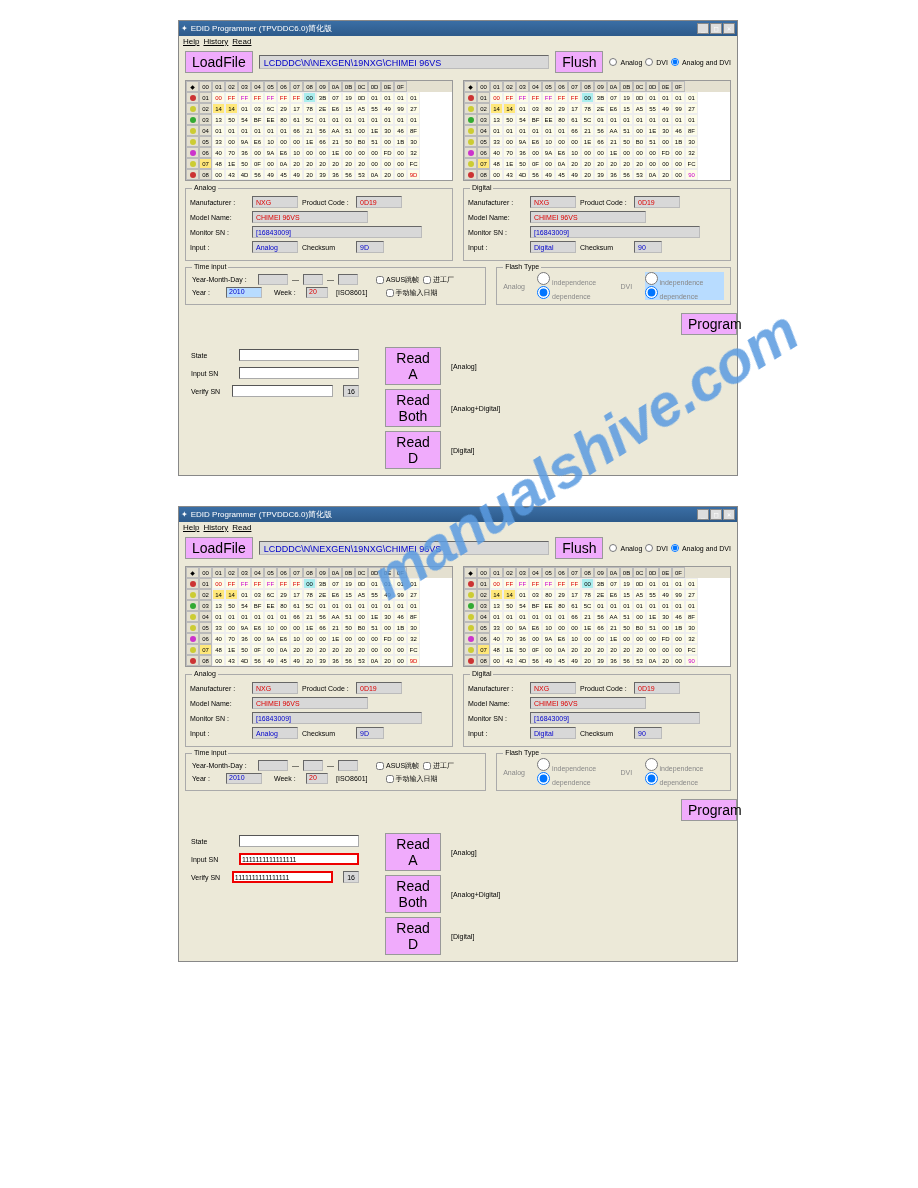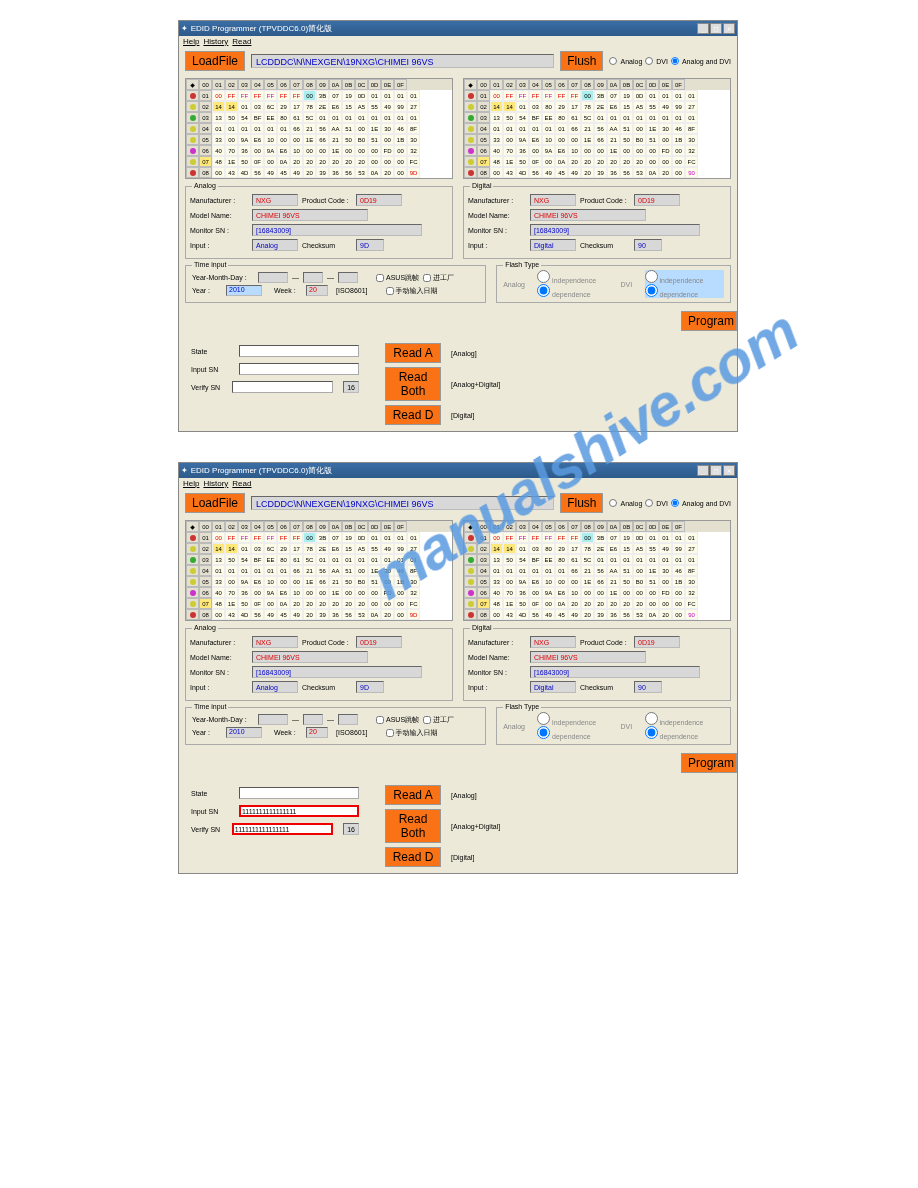--- a/index.html
+++ b/index.html
@@ -5,21 +5,21 @@
 *{box-sizing:border-box;margin:0;padding:0;font-family:Tahoma,Arial,sans-serif}
 body{background:#fff;width:918px;padding:20px 180px 40px 178px}
 .window{background:#ece9d8;border:1px solid #888;margin-bottom:30px;font-size:8px}
 .titlebar{background:linear-gradient(#3a6ea5,#2d5a8a);color:#fff;display:flex;justify-content:space-between;align-items:center;height:15px;padding:0 2px;font-size:8px}
 .titlebar .ttext{display:flex;align-items:center;gap:3px}
 .tbuttons{display:flex;gap:1px}
 .tbuttons span{width:12px;height:11px;background:#ddd;border:1px solid #888;display:flex;align-items:center;justify-content:center;font-size:7px;font-family:monospace}
 .menubar{display:flex;gap:4px;padding:1px 4px;background:#ece9d8;font-size:8px}
 .menubar span{text-decoration:underline}
 .toolbar{display:flex;align-items:center;gap:6px;padding:4px 6px;background:#ece9d8}
-.btn{background:#f97316;border:1px solid #999;padding:2px 6px;font-size:12px;cursor:pointer}
+.btn{background:#f0abfc;border:1px solid #999;padding:2px 6px;font-size:14px;cursor:pointer}
 .pathfield{flex:1;background:#d8d8d8;border:1px inset #bbb;padding:2px 4px;color:#0000c8;font-size:9px;height:14px}
 .radiogrp{display:flex;align-items:center;gap:3px;font-size:7px}
 .radiogrp input{width:8px;height:8px}
 .hexwrap{display:flex;gap:10px;padding:3px 6px}
 .hex{flex:1;border:1px solid #999;background:#fff;font-size:6px}
 .hdr{display:flex;background:#e4e0d0}
 .hdr .c{width:13px;height:11px;border:1px solid #bbb;display:flex;align-items:center;justify-content:center;font-size:6px}
 .hrow{display:flex}
 .hrow .lc{width:13px;height:11px;border:1px solid #bbb;background:#e4e0d0;display:flex;align-items:center;justify-content:center;font-size:6px}
 .hrow .c{width:13px;height:11px;border:1px solid #eee;background:#fdfce8;display:flex;align-items:center;justify-content:center;font-size:6px}

